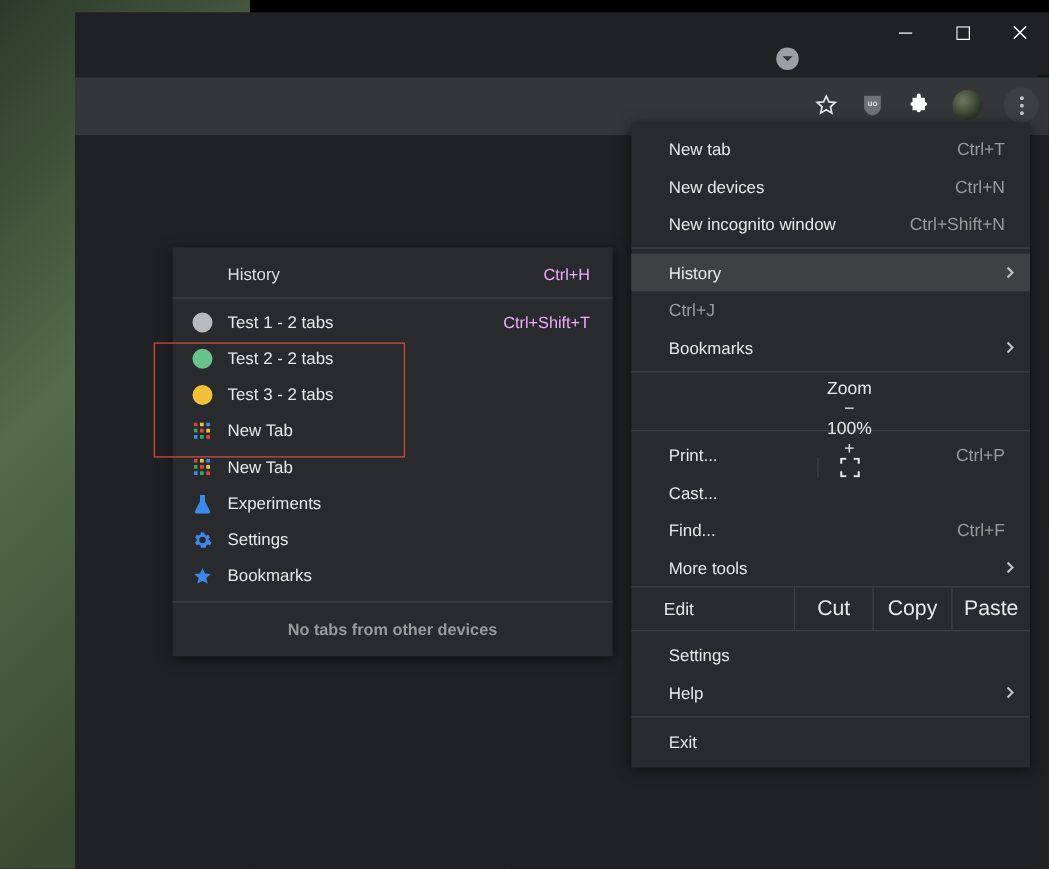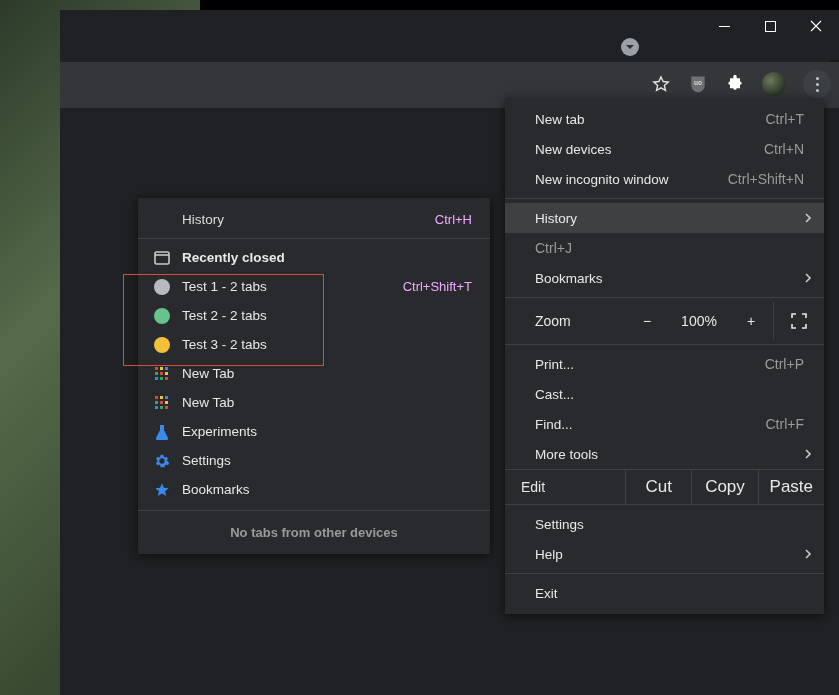--- a/index.html
+++ b/index.html
@@ -22,28 +22,28 @@
   
   .menu{position:absolute;background:#292a2d;box-shadow:0 2px 10px rgba(0,0,0,.6);z-index:5;}
   .menu.main{top:98px;right:15px;width:319px;}
   .menu.hist{top:198px;left:138px;width:352px;z-index:3;box-shadow:0 2px 10px rgba(0,0,0,.6);}
   .sep{height:1px;background:#3f4042;margin:4px 0;}
   .mi{display:flex;align-items:center;height:30px;padding:0 20px 0 30px;position:relative;color:#e8e8e8;font-size:13.5px;}
   .mi .lbl{flex:1;}
   .mi .sc{color:#9a9a9a;font-size:14px;}
   .mi .chev{position:absolute;right:12px;color:#b8b8b8;}
   .mi.hi{background:#3f4042;}
-  .zoomrow{display:flex;align-items:center;height:38px;padding-left:30px;}
+  .zoomrow{display:flex;align-items:center;height:38px;padding-left:30px;flex-direction:column;}
   .zoomrow .zl{flex:1;}
   .zseg{width:44px;text-align:center;color:#e8e8e8;font-size:14px;}
   .zseg.btn{cursor:default;}
   .zseg.val{width:60px;}
   .fs{width:50px;display:flex;align-items:center;justify-content:center;border-left:1px solid #3f4042;height:100%;}
   .editrow{display:flex;align-items:stretch;height:34px;border-top:1px solid #3f4042;border-bottom:1px solid #3f4042;}
-  .editrow .el{flex:0 0 104px;display:flex;align-items:center;padding-left:16px;}
+  .editrow .el{flex:0 0 104px;display:flex;align-items:center;padding-left:26px;}
   .editrow .ecell{flex:1;display:flex;align-items:center;justify-content:center;border-left:1px solid #3f4042;font-size:17px;}
   
   .hi-row{display:flex;align-items:center;height:29px;padding:0 18px 0 44px;position:relative;font-size:13.5px;}
   .hi-row .sc{color:#f0abfc;margin-left:auto;font-size:13px;}
   .hi-row.header{font-weight:400;color:#dcdcdc;padding-top:3px;}
   .hi-row.bold{font-weight:600;}
   .hi-row .dot{position:absolute;left:16px;width:16px;height:16px;border-radius:50%;}
   .hi-row .icon{position:absolute;left:15px;width:18px;height:18px;display:flex;align-items:center;justify-content:center;color:#c9c9c9;}
   .redbox{position:absolute;border:1px solid #d84a3e;pointer-events:none;}
   .footer-msg{height:43px;display:flex;align-items:center;justify-content:center;color:#9a9a9a;font-size:13px;border-top:1px solid #3f4042;font-weight:bold;}
@@ -203,29 +203,20 @@
 </div>
 
 <div class="menu hist">
   <div style="height:4px"></div>
   <div class="hi-row header">
     <span>History</span>
     <span class="sc">Ctrl+H</span>
   </div>
   <div class="sep"></div>
 
-  <div class="hi-row bold">
-    <span class="icon">
-      <svg width="16" height="14" viewBox="0 0 16 14">
-          <rect x="1" y="1" width="14" height="12" rx="1.5" fill="none" stroke="#c9c9c9" stroke-width="1.6"></rect>
-          <path d="M1 4 H15" stroke="#c9c9c9" stroke-width="1.6"></path>
-        </svg>
-    </span>
-    <span>Recently closed</span>
-  </div>
 
   <div class="hi-row">
     <span class="dot" style="background:#b7bbbe"></span>
     <span>Test 1 - 2 tabs</span>
     <span class="sc">Ctrl+Shift+T</span>
   </div>
   <div class="hi-row">
     <span class="dot" style="background:#67c28b"></span>
     <span>Test 2 - 2 tabs</span>
   </div>

